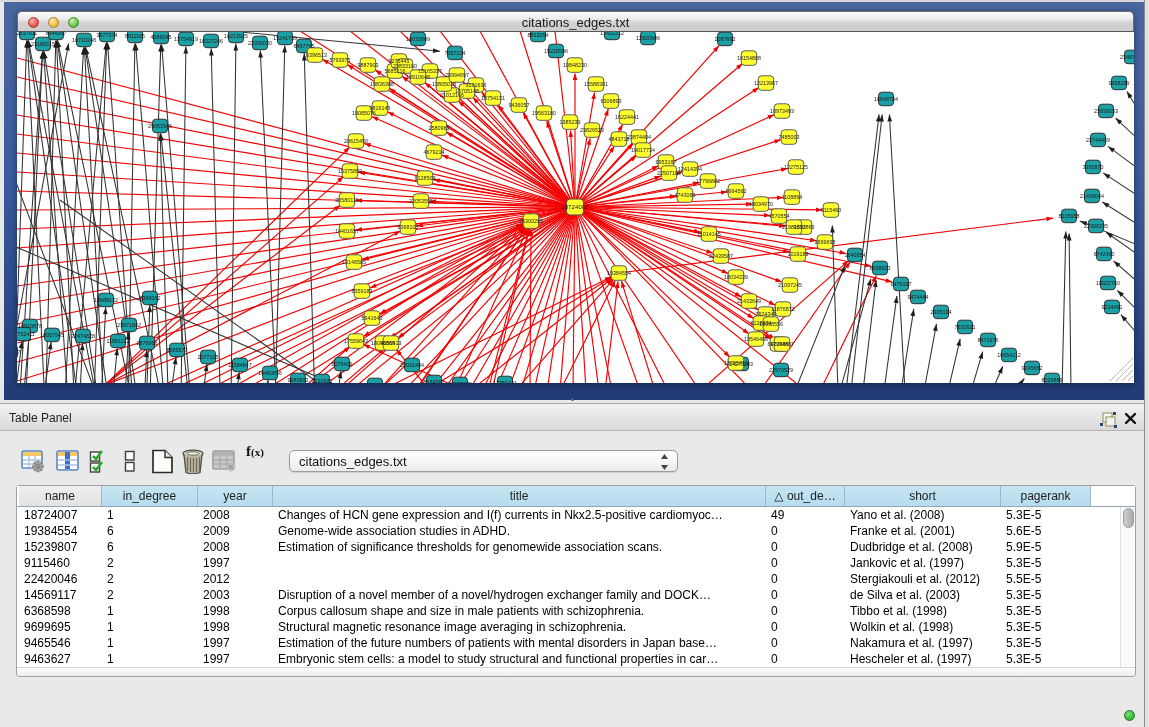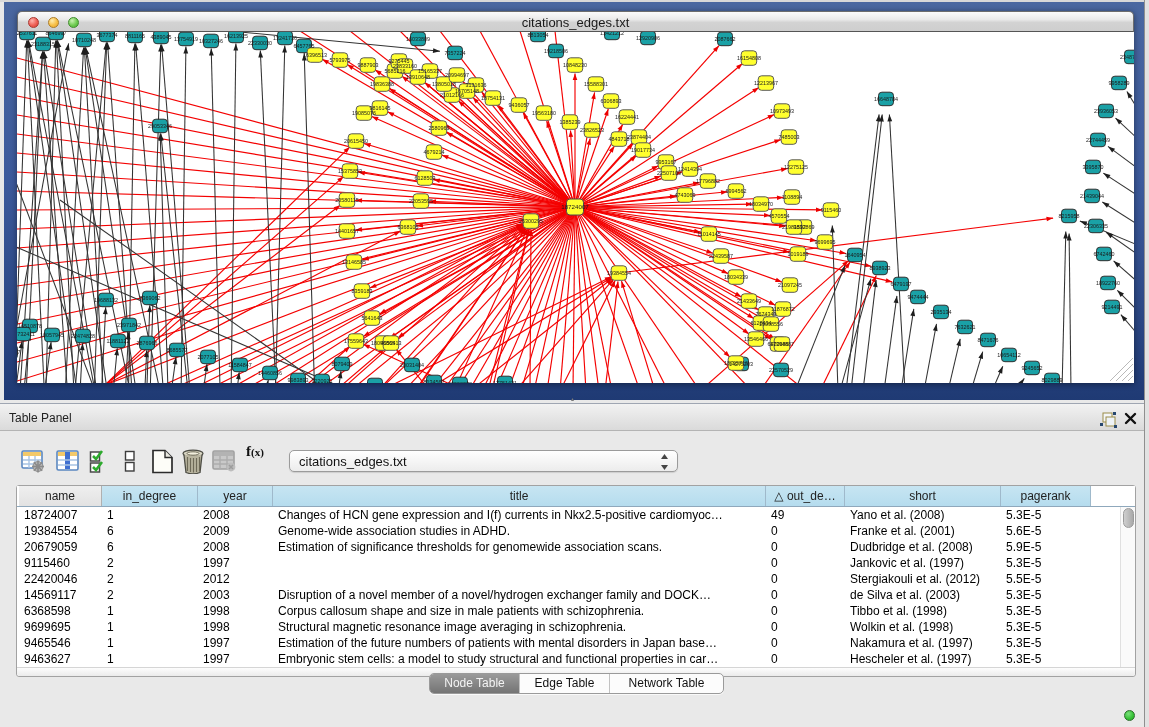--- a/index.html
+++ b/index.html
@@ -914,21 +914,21 @@
 <div class="trow">
             <div class="cell" style="left:7px;width:78px">19384554</div>
             <div class="cell" style="left:90px;width:91px">6</div>
             <div class="cell" style="left:186px;width:70px">2009</div>
             <div class="cell" style="left:261px;width:488px">Genome-wide association studies in ADHD.</div>
             <div class="cell" style="left:754px;width:74px">0</div>
             <div class="cell" style="left:833px;width:151px">Franke et al. (2001)</div>
             <div class="cell" style="left:989px;width:85px">5.6E-5</div>
           </div>
 <div class="trow">
-            <div class="cell" style="left:7px;width:78px">20679059</div>
+            <div class="cell" style="left:7px;width:78px">15239807</div>
             <div class="cell" style="left:90px;width:91px">6</div>
             <div class="cell" style="left:186px;width:70px">2008</div>
             <div class="cell" style="left:261px;width:488px">Estimation of significance thresholds for genomewide association scans.</div>
             <div class="cell" style="left:754px;width:74px">0</div>
             <div class="cell" style="left:833px;width:151px">Dudbridge et al. (2008)</div>
             <div class="cell" style="left:989px;width:85px">5.9E-5</div>
           </div>
 <div class="trow">
             <div class="cell" style="left:7px;width:78px">9115460</div>
             <div class="cell" style="left:90px;width:91px">2</div>
@@ -989,23 +989,18 @@
             <div class="cell" style="left:754px;width:74px">0</div>
             <div class="cell" style="left:833px;width:151px">Hescheler et al. (1997)</div>
             <div class="cell" style="left:989px;width:85px">5.3E-5</div>
           </div>
    </div>
    <div id="vscroll">
           <div id="vthumb"></div>
         </div>
    <div id="hscroll"></div>
   </div>
-  <div id="tabs">
-        <div class="tab" id="tab1">Node Table</div>
-        <div class="tab" id="tab2">Edge Table</div>
-        <div class="tab" id="tab3">Network Table</div>
-      </div>
   <div id="status">
         <div class="mem">Memory: OK</div>
         <div id="memdot"></div>
       </div>
  </div>
  <div id="rightstrip"></div>
 </div>
 </body></html>

